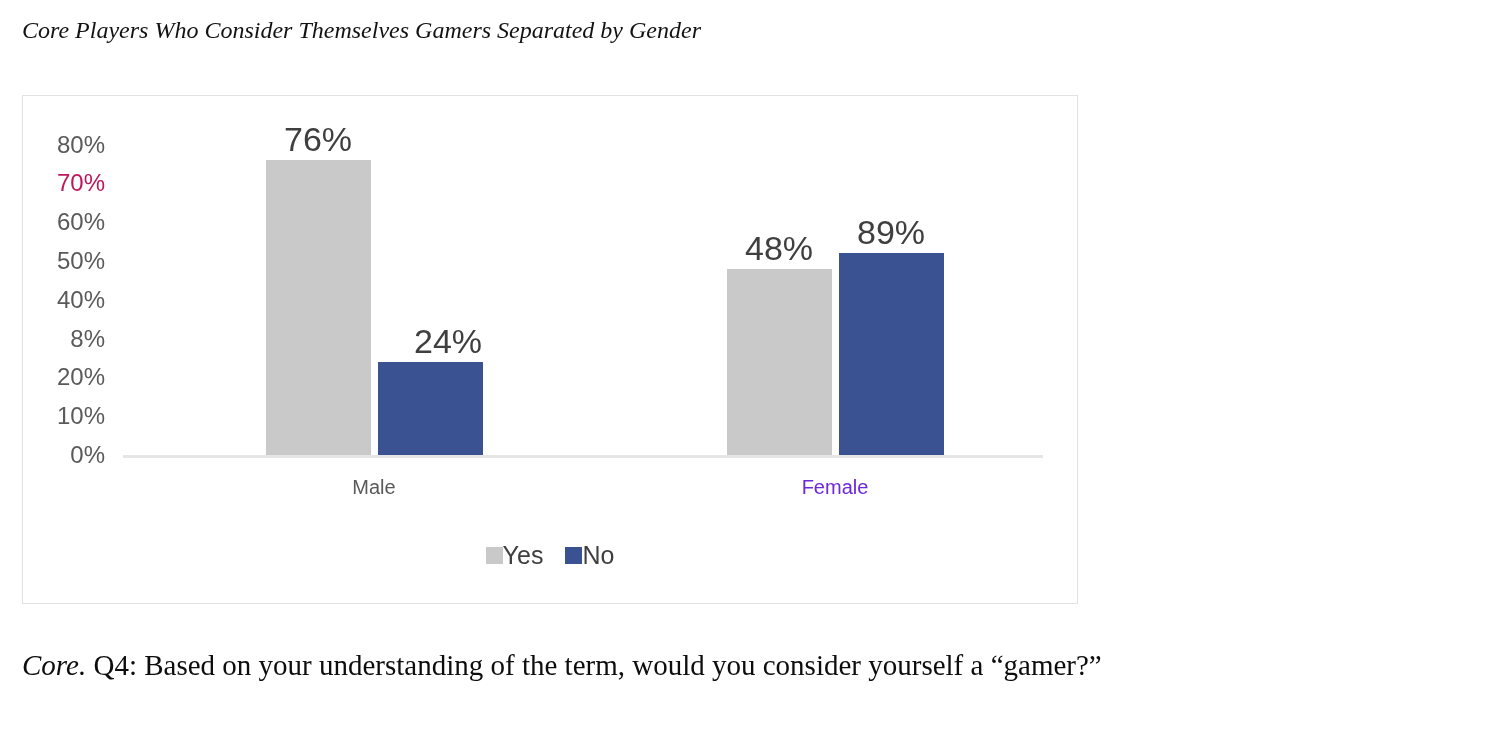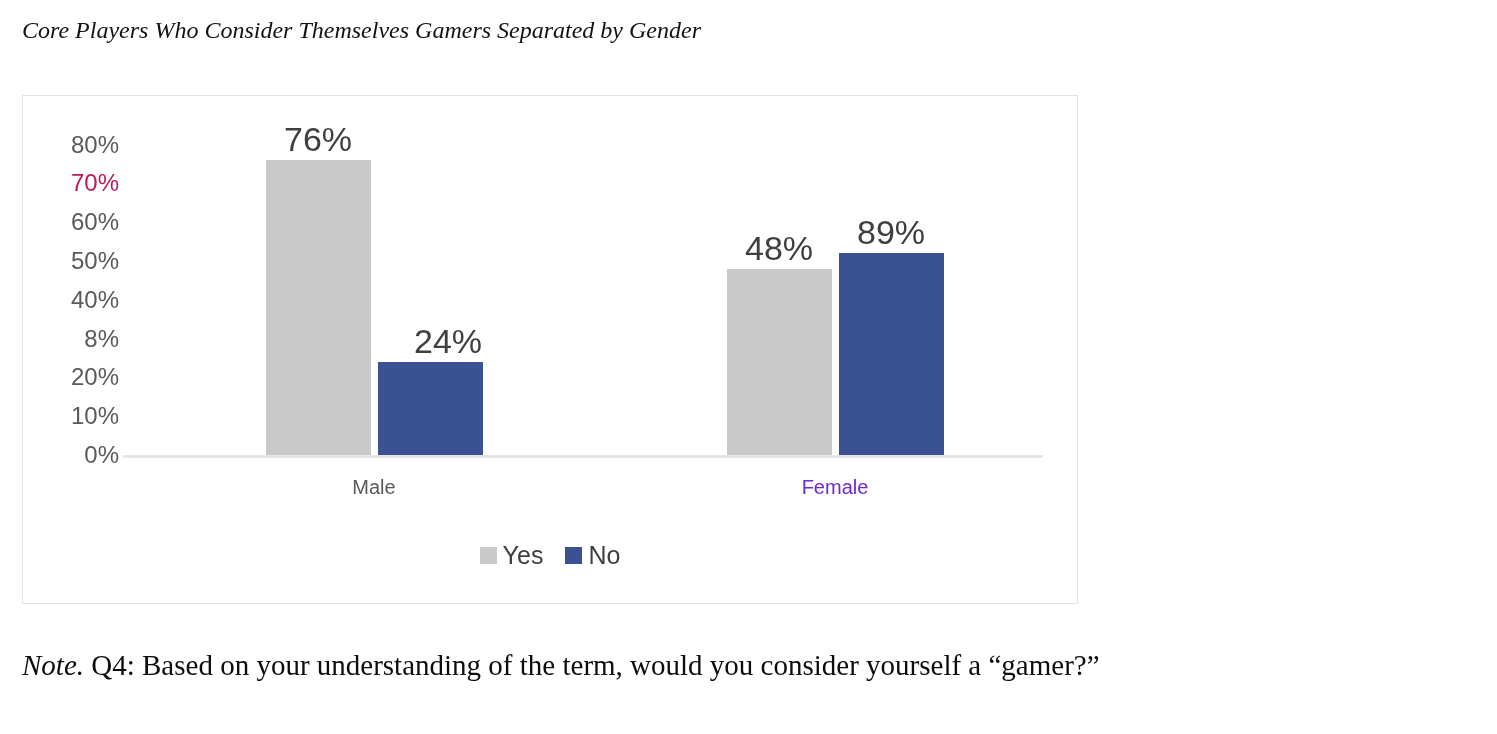--- a/index.html
+++ b/index.html
@@ -45,21 +45,21 @@
     position: absolute;
     left: 0;
     top: 0;
     right: 0;
     bottom: 0;
   }
 
   
   .y-tick {
     position: absolute;
-    right: 0;
+    right: 14px;
     width: 86px;
     text-align: right;
     font-size: 24px;
     color: #5a5a5a;
     transform: translateY(-50%);
     white-space: nowrap;
   }
   #y-axis-labels {
     position: absolute;
     left: 0px;
@@ -117,21 +117,21 @@
     right: 0;
     top: 447px;
     display: flex;
     justify-content: center;
     align-items: center;
     gap: 22px;
   }
   .legend-item {
     display: flex;
     align-items: center;
-    gap: 6px;
+    gap: 0;
   }
   .legend-swatch {
     width: 17px;
     height: 17px;
     display: inline-block;
   }
   .legend-text {
     font-size: 25px;
     color: #3f3f3f;
     line-height: 1;
@@ -198,13 +198,13 @@
         </div>
         <div class="legend-item">
           <span class="legend-swatch" style="background: rgb(58, 82, 145);"></span>
           <span class="legend-text" style="color: rgb(63, 63, 63);">No</span>
         </div>
       </div>
 
   </div>
 </div>
 
-<div id="figure-note"><span id="note-label">Note.</span><span id="note-body"> Q4: Based on your understanding of the term, would you consider yourself a “gamer?”</span></div>
+<div id="figure-note"><span id="note-label">Core.</span><span id="note-body"> Q4: Based on your understanding of the term, would you consider yourself a “gamer?”</span></div>
 
 </body></html>

